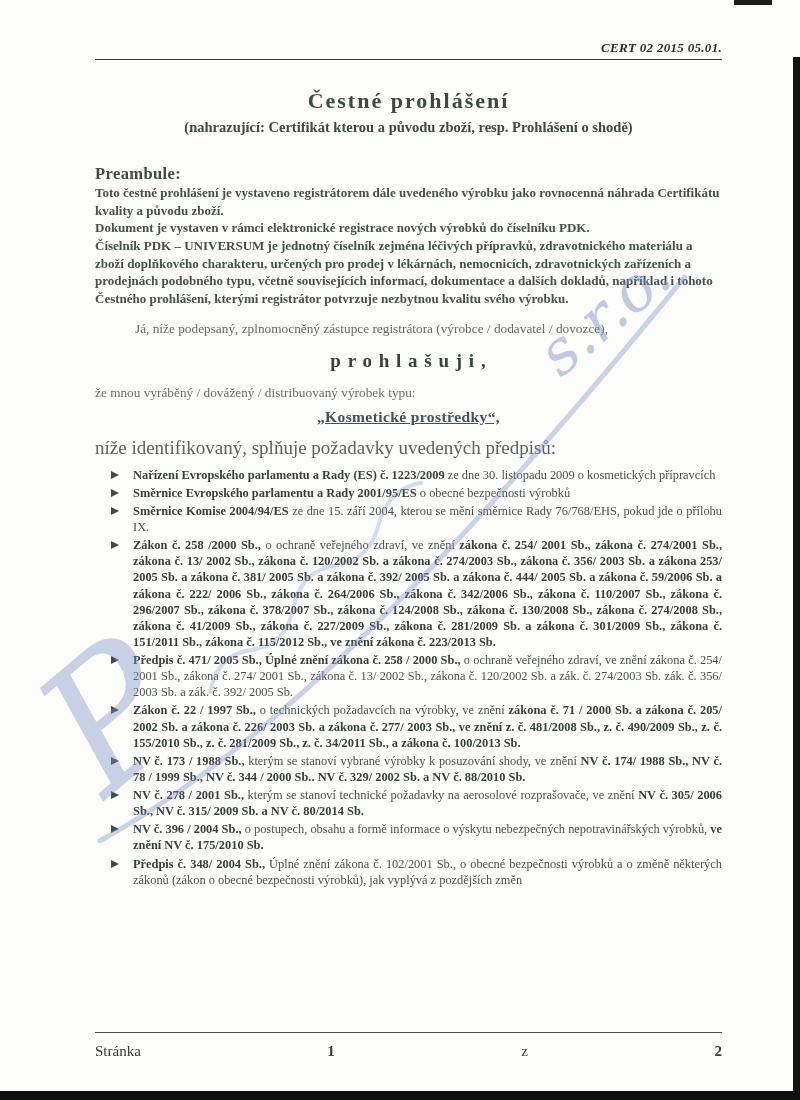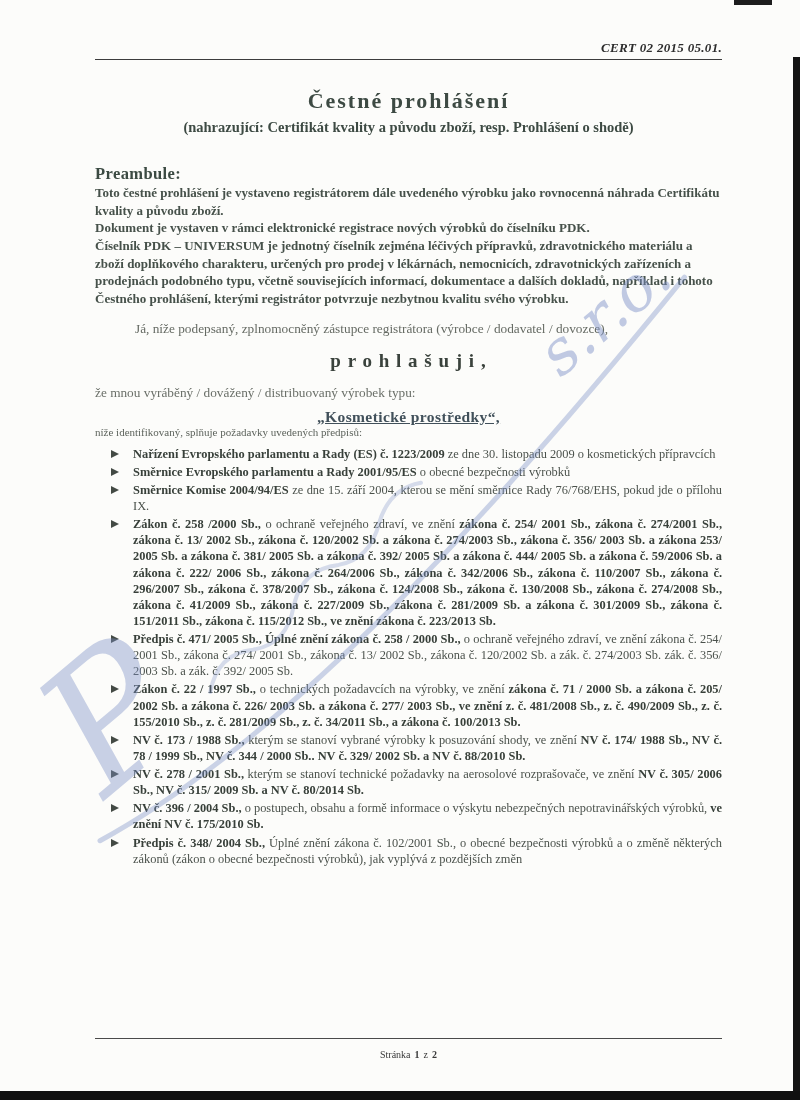--- a/index.html
+++ b/index.html
@@ -20,36 +20,36 @@
   
   .content { position:absolute; top:88px; left:95px; width:627px; z-index:2; }
   .title { text-align:center; font-size:22px; font-weight:bold; letter-spacing:2px; margin:0; color:#3d4a43; }
   .subtitle { text-align:center; font-size:14.5px; font-weight:bold; margin-top:5px; color:#3d4a43; }
   .preambule-heading { font-size:16.5px; font-weight:bold; margin-top:28px; color:#3b4a42; letter-spacing:0.4px; }
   .preamble p { margin:0; font-size:13px; font-weight:bold; line-height:1.36; color:#46514a; }
   .intro-line { margin-top:13px; padding-left:40px; font-size:13.3px; color:#656a63; }
   .declare-verb { text-align:center; margin-top:13px; font-size:19px; font-weight:bold; letter-spacing:1px; color:#3a423c; }
   .product-intro { margin-top:13px; font-size:13.3px; color:#6a6f68; }
   .product-type { text-align:center; margin-top:7px; font-size:15.5px; font-weight:bold; text-decoration:underline; color:#41505a; letter-spacing:0.4px; }
-  .compliance { margin-top:0; font-size:11px; color:#5d635c; }
+  .compliance { margin-top:11px; font-size:19px; color:#5d635c; }
   
   ul.regulations { list-style:none; margin:8px 0 0 0; padding:0 0 0 14px; }
   ul.regulations li {
     position:relative; padding-left:24px; margin-bottom:2px;
     font-size:12.4px; line-height:1.3; text-align:justify; color:#4a514b;
   }
   .bullet-arrow {
     position:absolute; left:2px; top:4px; width:0; height:0;
     border-left:8px solid #434a44; border-top:4.5px solid transparent; border-bottom:4.5px solid transparent;
   }
   .seg-bold { font-weight:bold; color:#38403a; }
   
   .footer { position:absolute; left:95px; width:627px; bottom:40px; z-index:2; }
   .footer-rule { border-top:1.6px solid #4a4a4a; }
-  .footer-text { display:flex; justify-content:center; gap:4px; margin-top:10px; font-size:10px; color:#3a3a3a; }
+  .footer-text { display:flex; justify-content:space-between; gap:4px; margin-top:10px; font-size:15px; color:#3a3a3a; }
   .footer-text .pagenum { font-weight:bold; }
   
   .watermark { position:absolute; left:0; top:0; z-index:5; pointer-events:none; }
   .wm-initial  { font-family:"DejaVu Serif",serif; font-style:italic; font-size:175px; fill:rgba(122,142,198,0.40); }
   .wm-text     { font-family:"DejaVu Serif",serif; font-style:italic; font-size:62px;  fill:rgba(122,142,198,0.46); }
   .wm-underline{ stroke:rgba(122,142,198,0.38); stroke-width:5; fill:none; stroke-linecap:round; }
   .wm-squiggle { stroke:rgba(122,142,198,0.30); stroke-width:4; fill:none; stroke-linecap:round; }
 </style>
 </head>
 <body>
@@ -60,21 +60,21 @@
   <div class="edge-right"></div>
   <div class="edge-bottom"></div>
 
   <div class="header">
     <div class="header-code">CERT 02 2015 05.01.</div>
     <div class="header-rule"></div>
   </div>
 
   <div class="content">
     <h1 class="title">Čestné prohlášení</h1>
-    <div class="subtitle">(nahrazující: Certifikát kvality a původu zboží, resp. Prohlášení o shodě)</div>
+    <div class="subtitle">(nahrazující: Certifikát kterou a původu zboží, resp. Prohlášení o shodě)</div>
 
     <div class="preambule-heading">Preambule:</div>
     <div class="preamble">
       <p>Toto čestné prohlášení je vystaveno registrátorem dále uvedeného výrobku jako rovnocenná náhrada Certifikátu kvality a původu zboží.</p>
       <p>Dokument je vystaven v rámci elektronické registrace nových výrobků do číselníku PDK.</p>
       <p>Číselník PDK – UNIVERSUM je jednotný číselník zejména léčivých přípravků, zdravotnického materiálu a zboží doplňkového charakteru, určených pro prodej v lékárnách, nemocnicích, zdravotnických zařízeních a prodejnách podobného typu, včetně souvisejících informací, dokumentace a dalších dokladů, například i tohoto Čestného prohlášení, kterými registrátor potvrzuje nezbytnou kvalitu svého výrobku.</p>
     </div>
 
     <div class="intro-line">Já, níže podepsaný, zplnomocněný zástupce registrátora (výrobce / dodavatel / dovozce),</div>
     <div class="declare-verb">p r o h l a š u j i ,</div>

